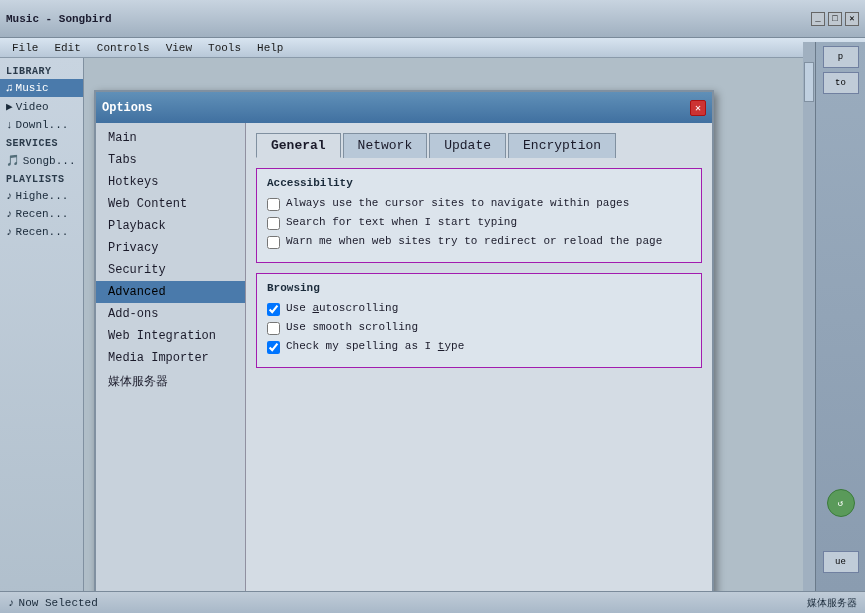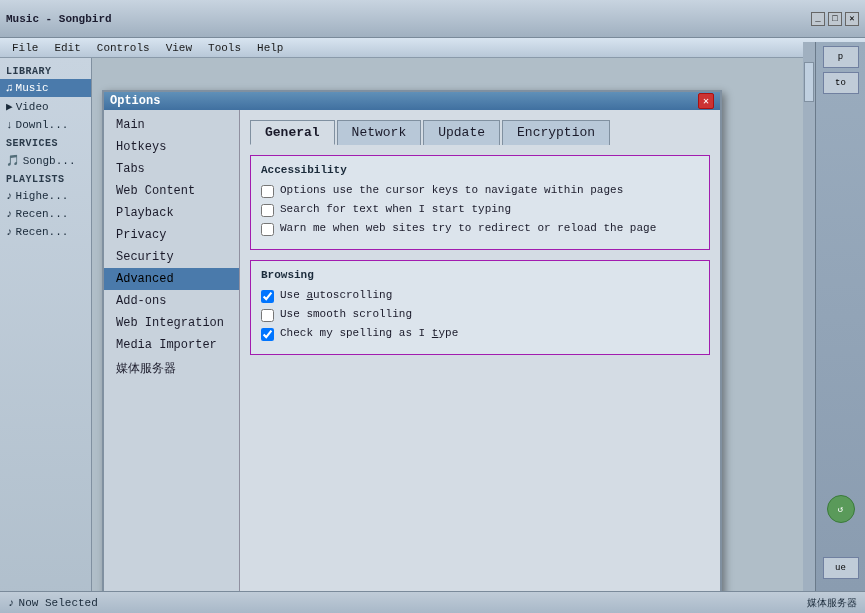--- a/index.html
+++ b/index.html
@@ -58,21 +58,21 @@
     }
 
     
     .app-body {
       display: flex;
       height: calc(613px - 42px - 22px);
     }
 
     
     .sidebar {
-      width: 92px;
+      width: 84px;
       background: linear-gradient(to bottom, #c8d4e0, #b0bfcc);
       border-right: 1px solid #8090a0;
       display: flex;
       flex-direction: column;
       padding-top: 4px;
     }
     .sidebar-section-label {
       font-size: 10px;
       font-weight: bold;
       color: #2a3a4a;
@@ -121,21 +121,21 @@
       border: 2px solid #8090a0;
       box-shadow: 3px 3px 8px rgba(0,0,0,0.4);
       width: 620px;
       min-height: 560px;
       display: flex;
       flex-direction: column;
     }
 
     .dialog-title-bar {
       background: linear-gradient(to bottom, #6090b8, #4070a0);
-      height: 18px;
+      height: 31px;
       display: flex;
       align-items: center;
       padding: 0 6px;
       color: white;
       font-weight: bold;
       font-size: 12px;
     }
     .dialog-title-bar .title-text { flex: 1; }
     .dialog-close-btn {
       width: 16px; height: 16px;
@@ -149,21 +149,21 @@
       font-weight: bold;
     }
 
     .dialog-body {
       display: flex;
       flex: 1;
     }
 
     
     .options-nav {
-      width: 136px;
+      width: 150px;
       background: #c8d2dc;
       border-right: 1px solid #9090a0;
       padding: 4px 0;
     }
     .options-nav-item {
       padding: 4px 12px;
       font-size: 12px;
       color: #1a1a2a;
       cursor: pointer;
     }
@@ -353,22 +353,22 @@
 
         <div class="dialog-title-bar">
           <span class="title-text">Options</span>
           <div class="dialog-close-btn">✕</div>
         </div>
 
         <div class="dialog-body">
 
           <div class="options-nav">
             <div class="options-nav-item">Main</div>
+            <div class="options-nav-item">Tabs</div>
             <div class="options-nav-item">Hotkeys</div>
-            <div class="options-nav-item">Tabs</div>
             <div class="options-nav-item">Web Content</div>
             <div class="options-nav-item">Playback</div>
             <div class="options-nav-item">Privacy</div>
             <div class="options-nav-item">Security</div>
             <div class="options-nav-item selected">Advanced</div>
             <div class="options-nav-item">Add-ons</div>
             <div class="options-nav-item">Web Integration</div>
             <div class="options-nav-item">Media Importer</div>
             <div class="options-nav-item">媒体服务器</div>
           </div>
@@ -379,21 +379,21 @@
               <div class="tab-btn active">General</div>
               <div class="tab-btn">Network</div>
               <div class="tab-btn">Update</div>
               <div class="tab-btn">Encryption</div>
             </div>
 
             <div class="section-box">
               <div class="section-box-title">Accessibility</div>
               <div class="checkbox-row">
                 <input type="checkbox" id="cursor_nav" style="">
-                <label class="checkbox-label" for="cursor_nav">Options use the cursor keys to navigate within pages</label>
+                <label class="checkbox-label" for="cursor_nav">Always use the cursor sites to navigate within pages</label>
               </div>
               <div class="checkbox-row">
                 <input type="checkbox" id="search_typing" style="">
                 <label class="checkbox-label" for="search_typing">Search for text when I start typing</label>
               </div>
               <div class="checkbox-row">
                 <input type="checkbox" id="warn_redirect" style="">
                 <label class="checkbox-label" for="warn_redirect">Warn me when web sites try to redirect or reload the page</label>
               </div>
             </div>
@@ -424,21 +424,21 @@
     </div>
   </div>
 </div>
 
 <div class="right-panel">
   <div class="right-btn">p</div>
   <div class="right-btn">to</div>
   <div style="margin-top:auto; margin-bottom: 30px;">
     <div class="right-btn" style="background:#5a9a5a; color:white; border-color:#3a7a3a; border-radius: 50%; width:28px; height:28px;">↺</div>
   </div>
-  <div class="right-btn" style="margin-bottom:12px;">ue</div>
+  <div class="right-btn" style="margin-bottom:18px;">ue</div>
 </div>
 
 <div class="scroll-area">
   <div class="scroll-thumb"></div>
 </div>
 
 <div class="status-bar">
   <span style="margin-right:4px;">♪</span>
   <span>Now Selected</span>
   <span style="margin-left: auto; font-size:10px;">媒体服务器</span>

